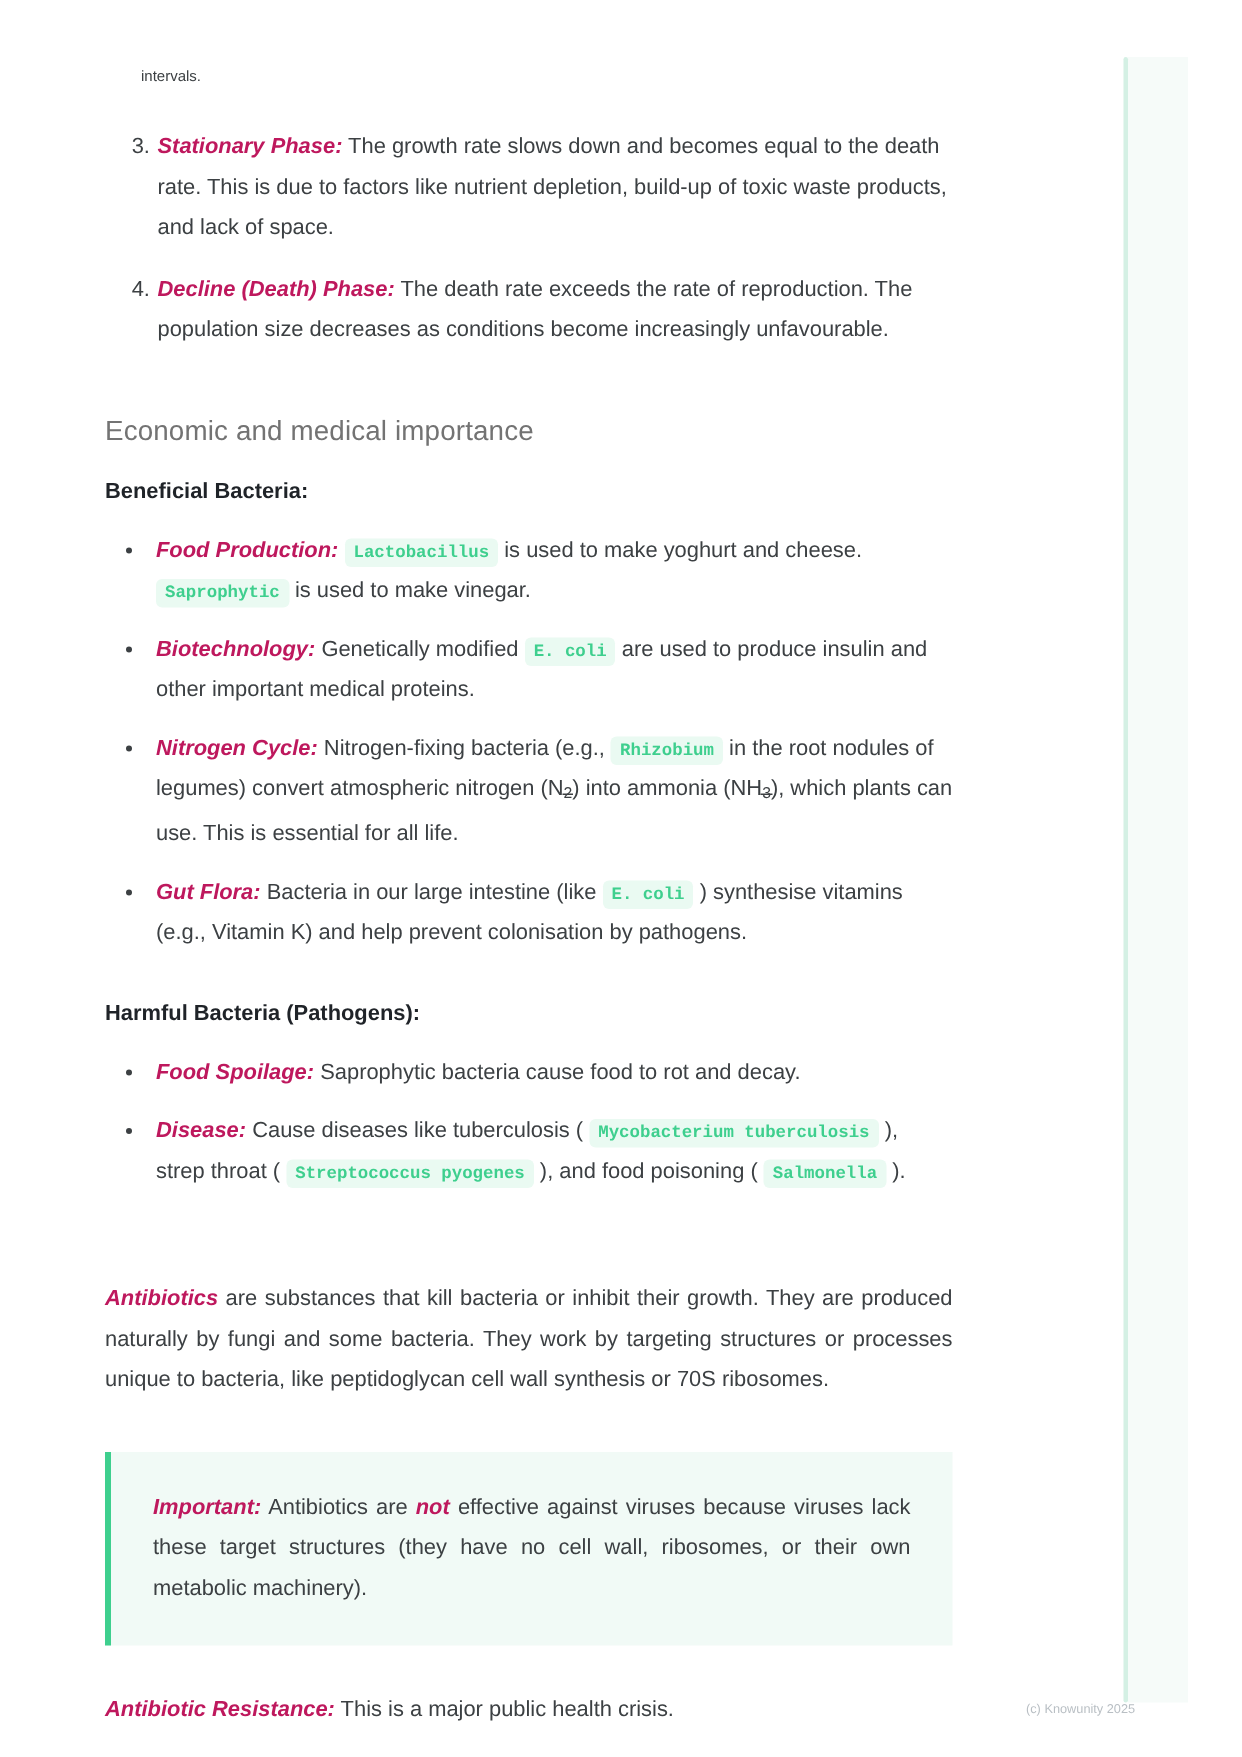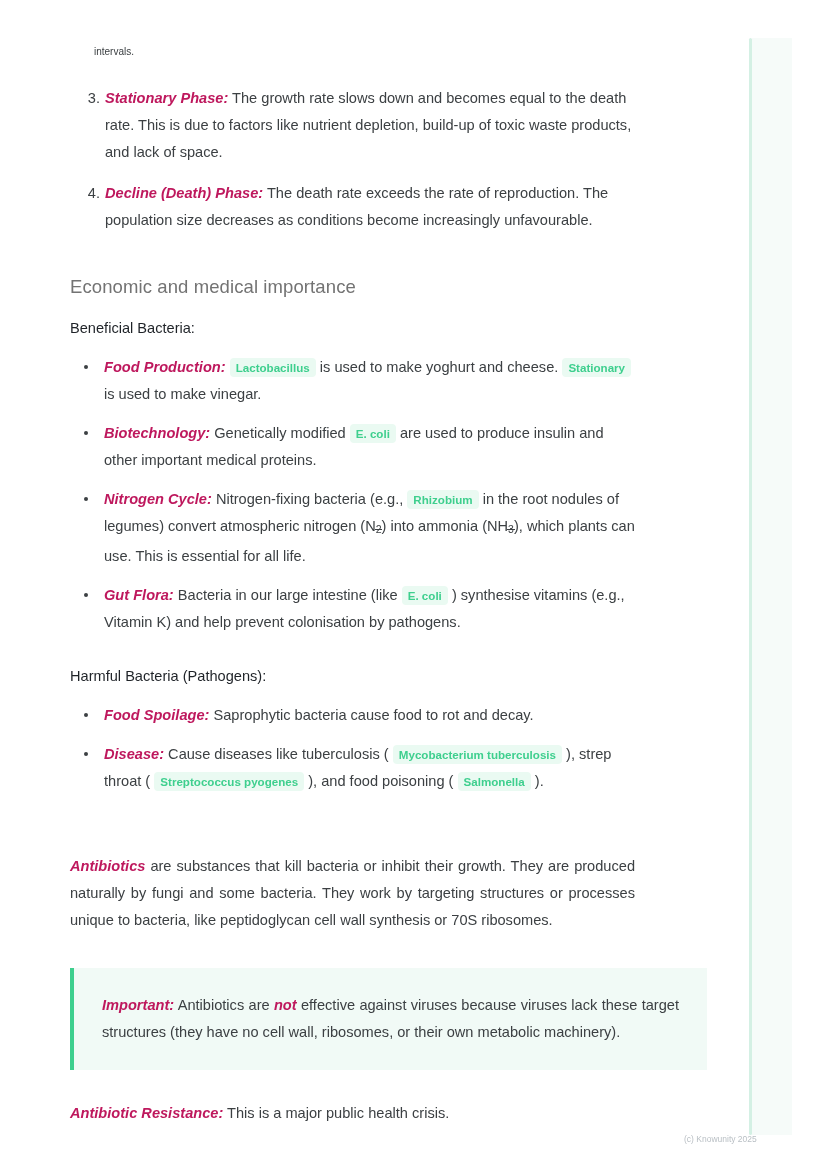--- a/index.html
+++ b/index.html
@@ -56,21 +56,21 @@
     font-weight: normal;
     color: #737373;
     margin: 0;
     letter-spacing: 0.1px;
   }
 
   
   .sub-heading {
     font-size: 14.6px;
     line-height: 24px;
-    font-weight: normal;
+    font-weight: bold;
     color: #1f2328;
     margin: 0;
   }
 
   
   ol.num-list {
     margin: 0;
     padding: 0 0 0 34px;
     list-style-position: outside;
   }
@@ -102,21 +102,21 @@
     left: -10px;
     top: 11px;
     width: 4px;
     height: 4px;
     border-radius: 50%;
     background: #3c4043;
   }
 
   
   code.tok {
-    font-family: Liberation Sans, sans-serif;
+    font-family: Liberation Mono, monospace;
     font-weight: bold;
     font-size: 11.6px;
     color: #3ecf8e;
     background: #eafaf2;
     border-radius: 4px;
     padding: 3px 6px;
     white-space: normal;
     line-height: 1.15;
   }
 
@@ -135,21 +135,21 @@
     height: 1px;
     background: #3c4043;
   }
 
   
   .callout {
     background: #f1faf6;
     border-left: 4px solid #3ecf8e;
     padding: 24px 28px 24px 28px;
     box-sizing: border-box;
-    width: 637px;
+    width: 565px;
   }
   .callout p {
     margin: 0;
     font-size: 14.6px;
     line-height: 27px;
     color: #3c4043;
     text-align: justify;
   }
 
   
@@ -216,21 +216,21 @@
 
     <div class="sp-16"></div>
 
     <p class="sub-heading">Beneficial Bacteria:</p>
 
     <div class="sp-14"></div>
 
     <ul class="bul-list">
       <li>
         <b class="bold">Food Production:</b>
-        <span><code class="tok">Lactobacillus</code> is used to make yoghurt and cheese. <code class="tok">Stationary</code> is used to make vinegar.</span>
+        <span><code class="tok">Lactobacillus</code> is used to make yoghurt and cheese. <code class="tok">Saprophytic</code> is used to make vinegar.</span>
       </li>
       <li>
         <b class="bold">Biotechnology:</b><span> Genetically modified <code class="tok">E. coli</code> are used to produce insulin and other important medical proteins.</span>
       </li>
       <li>
         <b class="bold">Nitrogen Cycle:</b><span> Nitrogen-fixing bacteria (e.g., <code class="tok">Rhizobium</code> in the root nodules of legumes) convert atmospheric nitrogen (N<sub class="sb">2</sub>) into ammonia (NH<sub class="sb">3</sub>), which plants can use. This is essential for all life.</span>
       </li>
       <li>
         <b class="bold">Gut Flora:</b><span> Bacteria in our large intestine (like <code class="tok">E. coli</code> ) synthesise vitamins (e.g., Vitamin K) and help prevent colonisation by pathogens.</span>
       </li>

